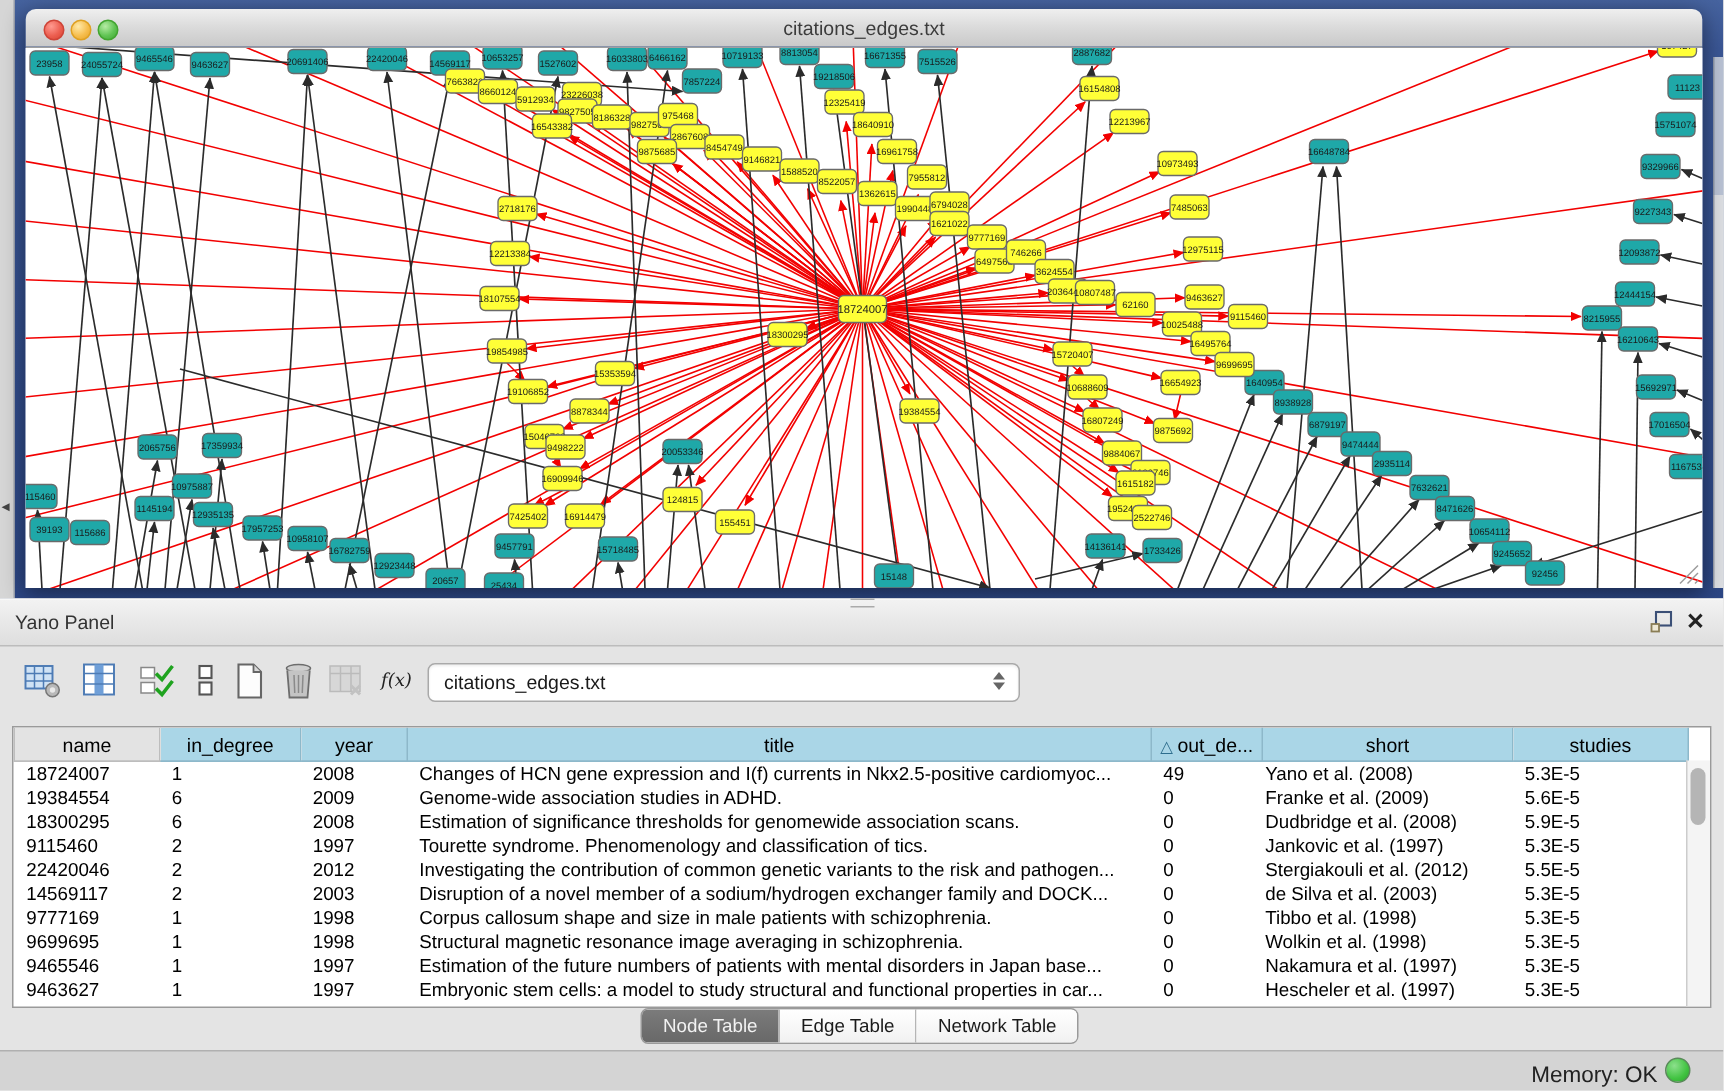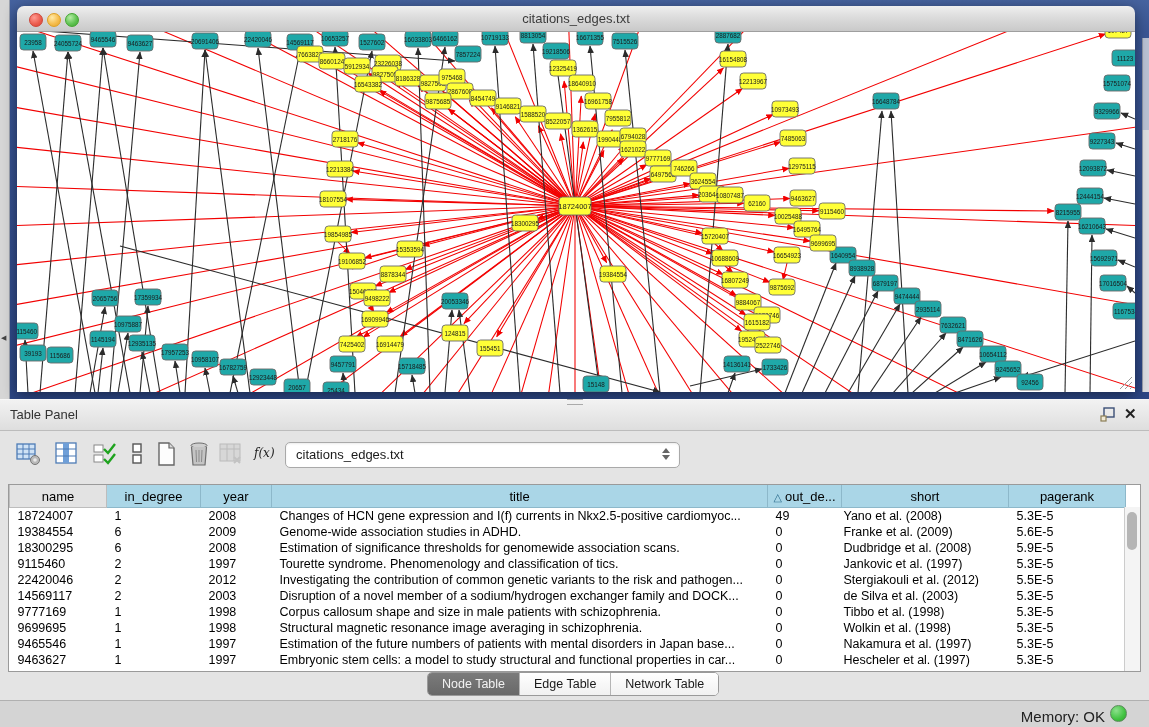--- a/index.html
+++ b/index.html
@@ -808,21 +808,21 @@
         <div class="tl yellow"></div>
         <div class="tl green"></div>
         <div class="title-text">citations_edges.txt</div>
       </div>
     </div>
   </div>
 
   <div class="table-panel">
     <div class="tp-header">
       <div class="splitter-grip"></div>
-      <div class="tp-title">Table Panel</div>
+      <div class="tp-title">Yano Panel</div>
       <div class="tp-float">
         <svg width="17" height="16" viewBox="0 0 17 16">
           <rect x="4" y="1" width="10" height="9" fill="none" stroke="#3b4f76" stroke-width="1.4"></rect>
           <rect x="1" y="9" width="5" height="5" fill="#efe9d5" stroke="#8a7d55" stroke-width="1.2"></rect>
         </svg>
       </div>
       <div class="tp-close">✕</div>
     </div>
 
     <div class="tp-toolbar">
@@ -905,21 +905,21 @@
             <col style="width: 117px;">
           </colgroup>
         <thead>
             <tr id="thead-row">
               <th class="first">name</th>
               <th>in_degree</th>
               <th>year</th>
               <th>title</th>
               <th><span class="sort-tri">△</span>out_de...</th>
               <th>short</th>
-              <th>pagerank</th>
+              <th>studies</th>
             </tr>
           </thead>
         <tbody id="tbody">
             <tr>
               <td>18724007</td>
               <td>1</td>
               <td>2008</td>
               <td>Changes of HCN gene expression and I(f) currents in Nkx2.5-positive cardiomyoc...</td>
               <td>49</td>
               <td class="c">Yano et al. (2008)</td>

